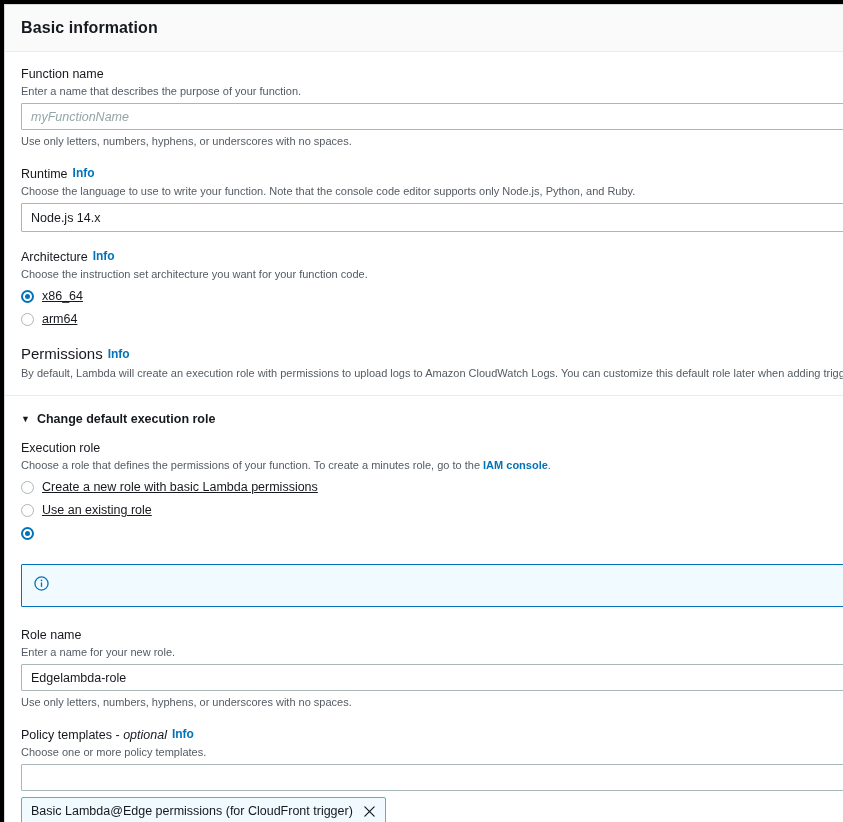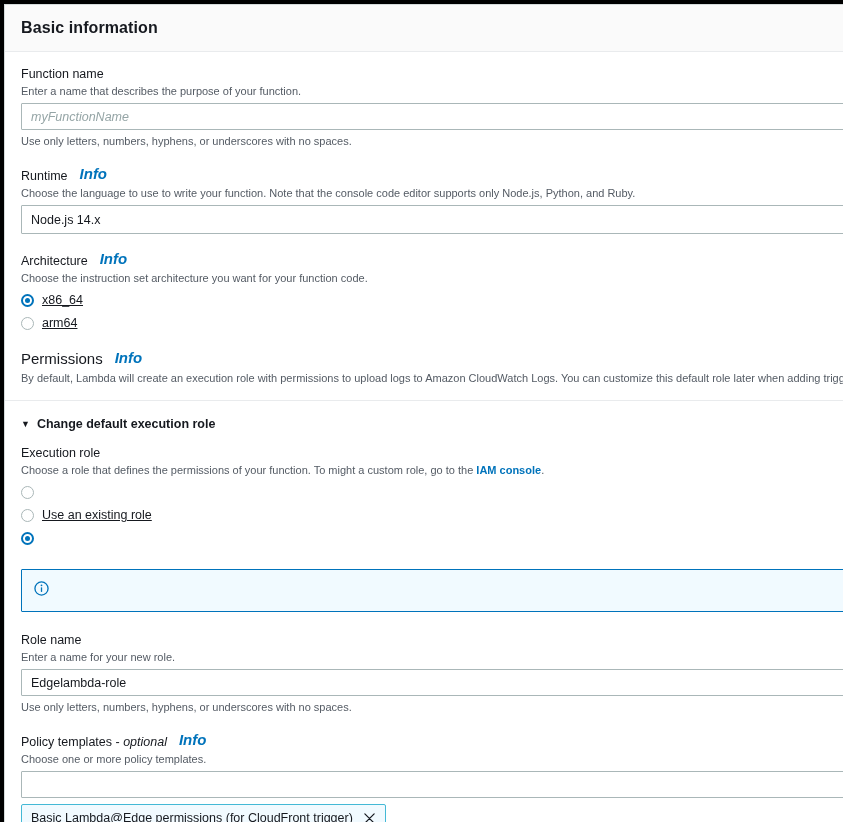--- a/index.html
+++ b/index.html
@@ -75,27 +75,26 @@
 
   .fhint {
     font-size: 11px;
     color: #545b64;
     line-height: 15px;
     margin: 4px 0 0 0;
   }
 
   .info-link {
     color: #0073bb;
-    font-size: 15px;
+    font-size: 12px;
     font-weight: bold;
     text-decoration: none;
-    margin-left: 12px;
+    margin-left: 5px;
     vertical-align: 1px;
     cursor: pointer;
-    font-style: italic;
   }
   .inline-link {
     color: #0073bb;
     font-weight: bold;
     text-decoration: none;
     cursor: pointer;
     margin-top: 48px;
   }
 
   .input-box {
@@ -326,25 +325,26 @@
       <div class="expander">
         <span class="caret">▼</span>
         <span>Change default execution role</span>
       </div>
 
       <div class="gap-14"></div>
 
       <div class="field">
         <div class="flabel">Execution role</div>
         <div class="fdesc">
-          <span>Choose a role that defines the permissions of your function. To might a custom role, go to the </span><a class="inline-link">IAM console</a><span>.</span>
+          <span>Choose a role that defines the permissions of your function. To create a minutes role, go to the </span><a class="inline-link">IAM console</a><span>.</span>
         </div>
 
         <div class="radio-row">
           <span class="radio"></span>
+          <span class="radio-label">Create a new role with basic Lambda permissions</span>
         </div>
         <div class="radio-row">
           <span class="radio"></span>
           <span class="radio-label">Use an existing role</span>
         </div>
         <div class="radio-row">
           <span class="radio checked"></span>
         </div>
       </div>
 

